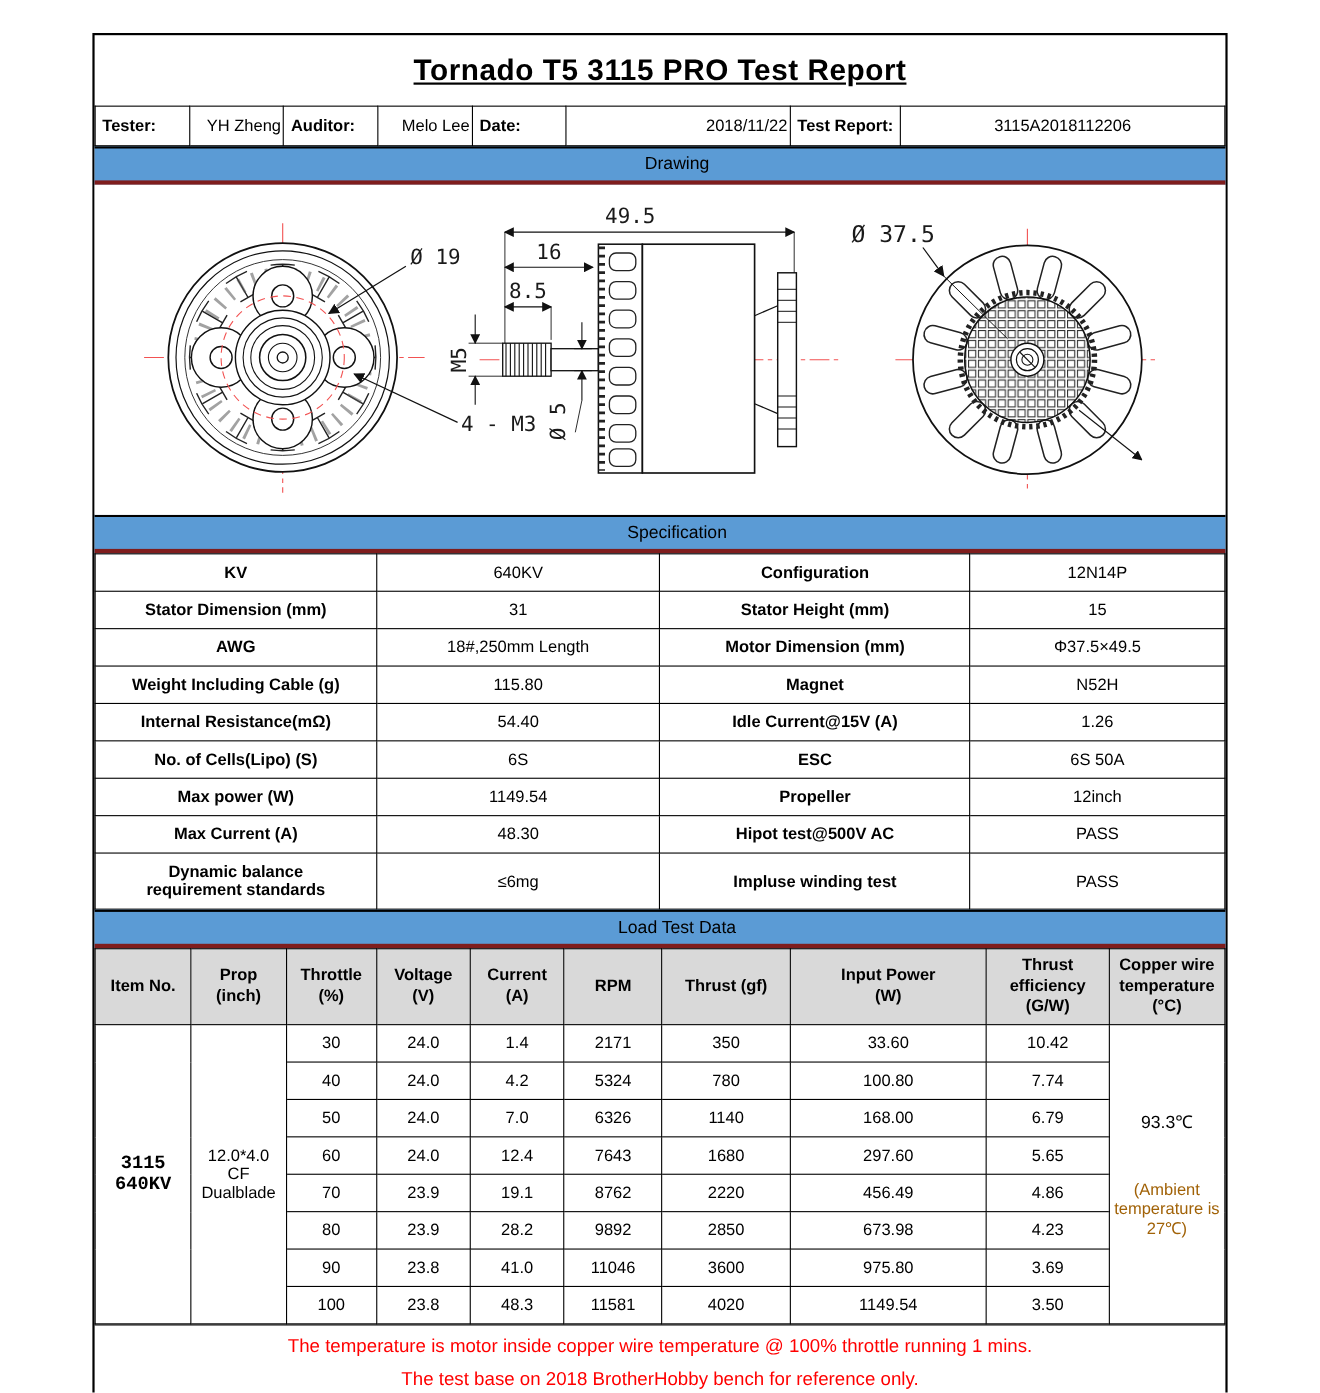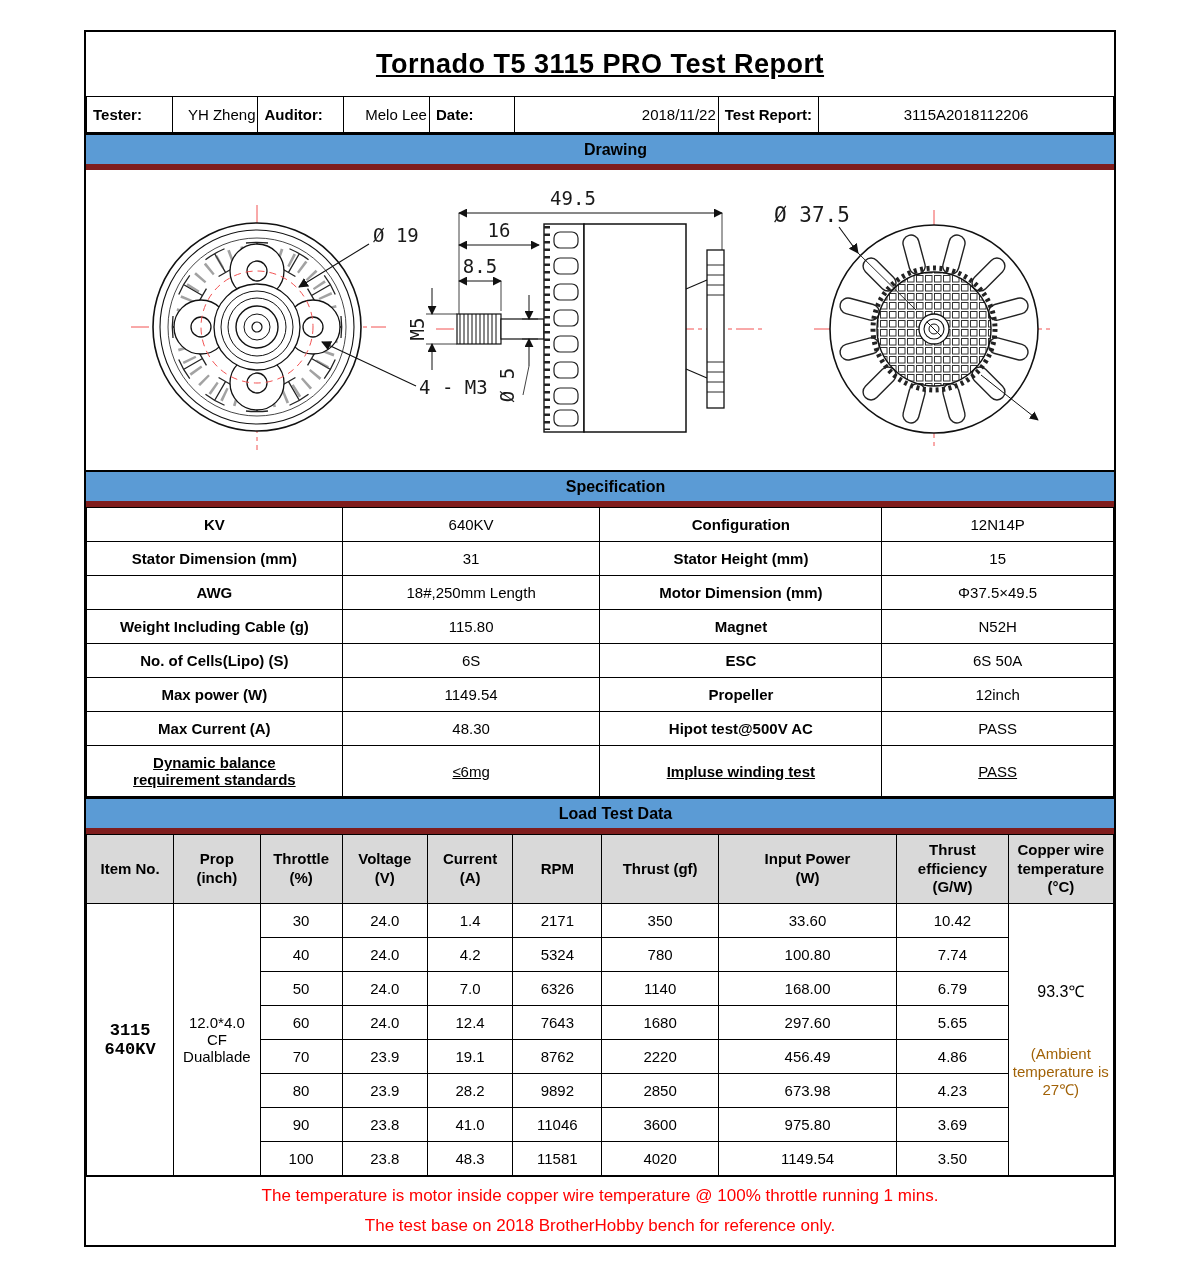--- a/index.html
+++ b/index.html
@@ -7,26 +7,26 @@
   .sheet{position:absolute;left:84px;top:30px;width:1028px;border:2px solid #000;background:#fff;}
   .title-band{height:64px;display:flex;align-items:center;justify-content:center;
     font-size:27px;font-weight:bold;letter-spacing:.5px;text-decoration:underline;}
   table{border-collapse:collapse;width:100%;table-layout:fixed;}
   td,th{border:1px solid #000;font-size:15px;text-align:center;vertical-align:middle;
     white-space:pre-line;overflow:hidden;padding:1px 2px;}
   .info-table td{height:33px;}
   .info-table .lab{font-weight:bold;text-align:left;padding-left:6px;}
   .info-table .val{text-align:right;padding-left:8px;}
   .info-table .val-center{text-align:center;}
-  .band{height:29px;background:#5b9bd5;border-top:2px solid #000;border-bottom:6px solid #7f1d1d;
-    display:flex;align-items:center;justify-content:center;font-weight:bold;font-size:16px;padding-left:31px;}
+  .band{height:29px;background:#5b9bd5;border-top:2px solid #000;border-bottom:4px solid #7f1d1d;
+    display:flex;align-items:center;justify-content:center;font-weight:normal;font-size:16px;padding-left:31px;}
   .drawing-wrap{height:300px;position:relative;background:#fff;}
   .spec-table td{height:31px;}
   .spec-table .lab{font-weight:bold;}
-  .spec-table tr.tall td{height:48px;text-decoration:underline;}
+  .spec-table tr.tall td{height:48px;}
   .load-table th{background:#d9d9d9;font-weight:bold;height:66px;line-height:1.25;}
   .load-table td{height:31px;margin-left:14px;}
   .load-table .item-cell{font-weight:bold;font-size:17px;font-family:Liberation Mono, monospace;}
   .temp-cell .temp-val{font-size:16px;margin-bottom:26px;}
   .temp-cell .temp-note{color:#a16207;font-size:15px;line-height:1.2;}
   .footer-band{height:68px;border-top:1px solid #000;display:flex;flex-direction:column;
     align-items:center;justify-content:center;color:#f00;font-size:17px;line-height:1.75;}
   .dimtxt{font-family:"DejaVu Sans Mono",monospace;font-size:19px;fill:#1a1a1a;}
 </style>
 </head>
@@ -251,20 +251,26 @@
       <td class="lab">Motor Dimension (mm)</td>
       <td>Φ37.5×49.5</td>
     </tr>
     <tr>
       <td class="lab">Weight Including Cable (g)</td>
       <td>115.80</td>
       <td class="lab">Magnet</td>
       <td>N52H</td>
     </tr>
     <tr>
+      <td class="lab">Internal Resistance(mΩ)</td>
+      <td>54.40</td>
+      <td class="lab">Idle Current@15V (A)</td>
+      <td>1.26</td>
+    </tr>
+    <tr>
       <td class="lab">No. of Cells(Lipo) (S)</td>
       <td>6S</td>
       <td class="lab">ESC</td>
       <td>6S 50A</td>
     </tr>
     <tr>
       <td class="lab">Max power (W)</td>
       <td>1149.54</td>
       <td class="lab">Propeller</td>
       <td>12inch</td>

